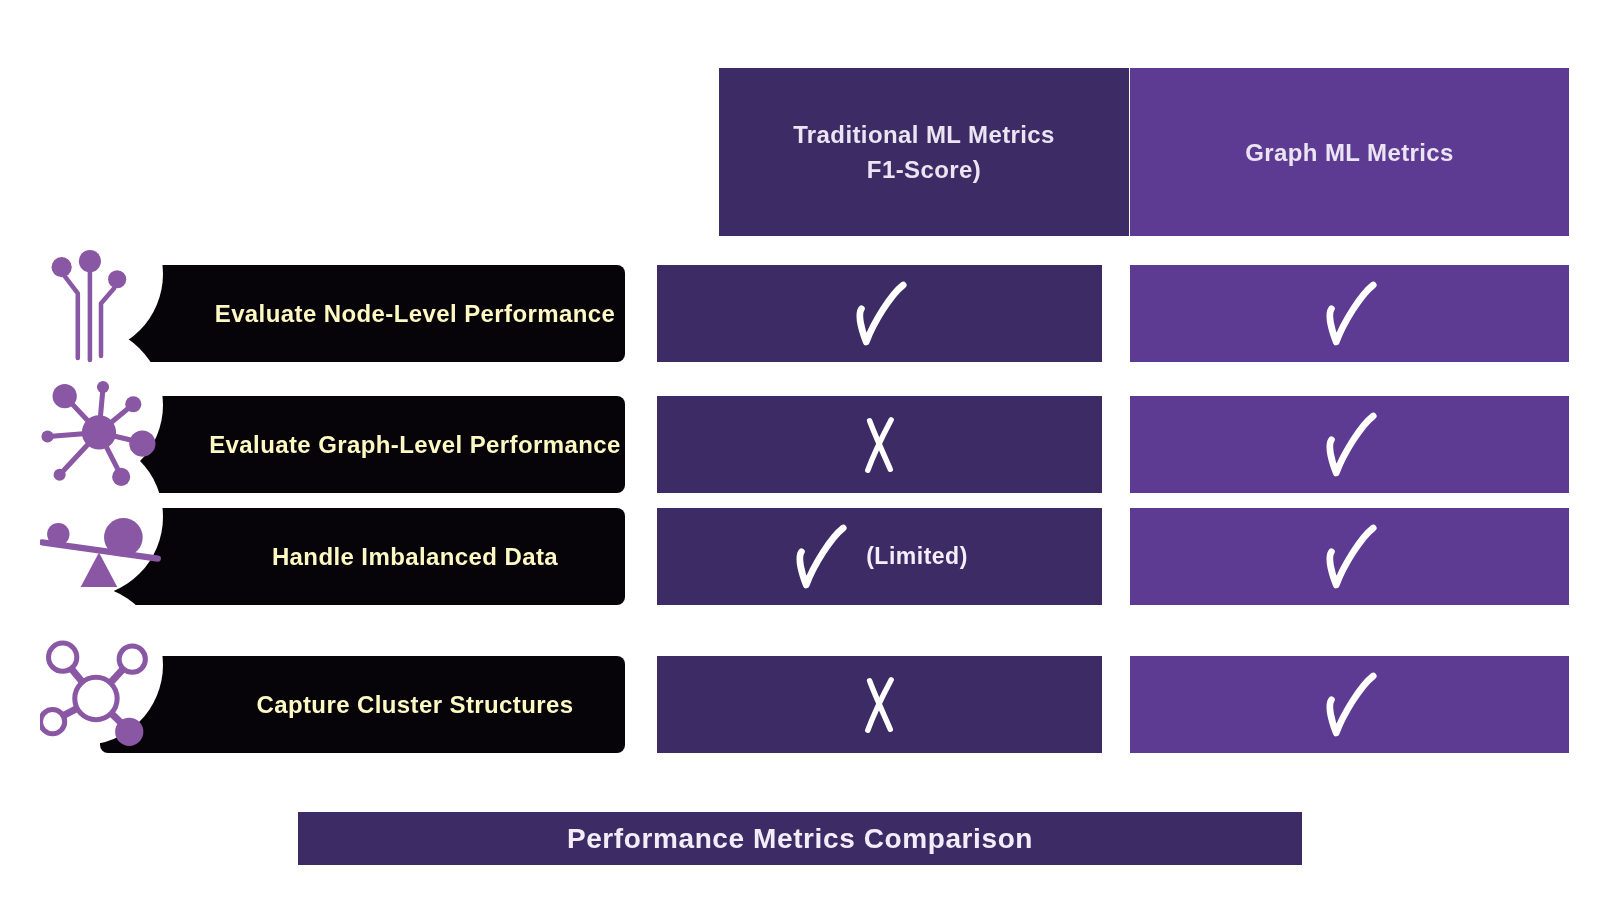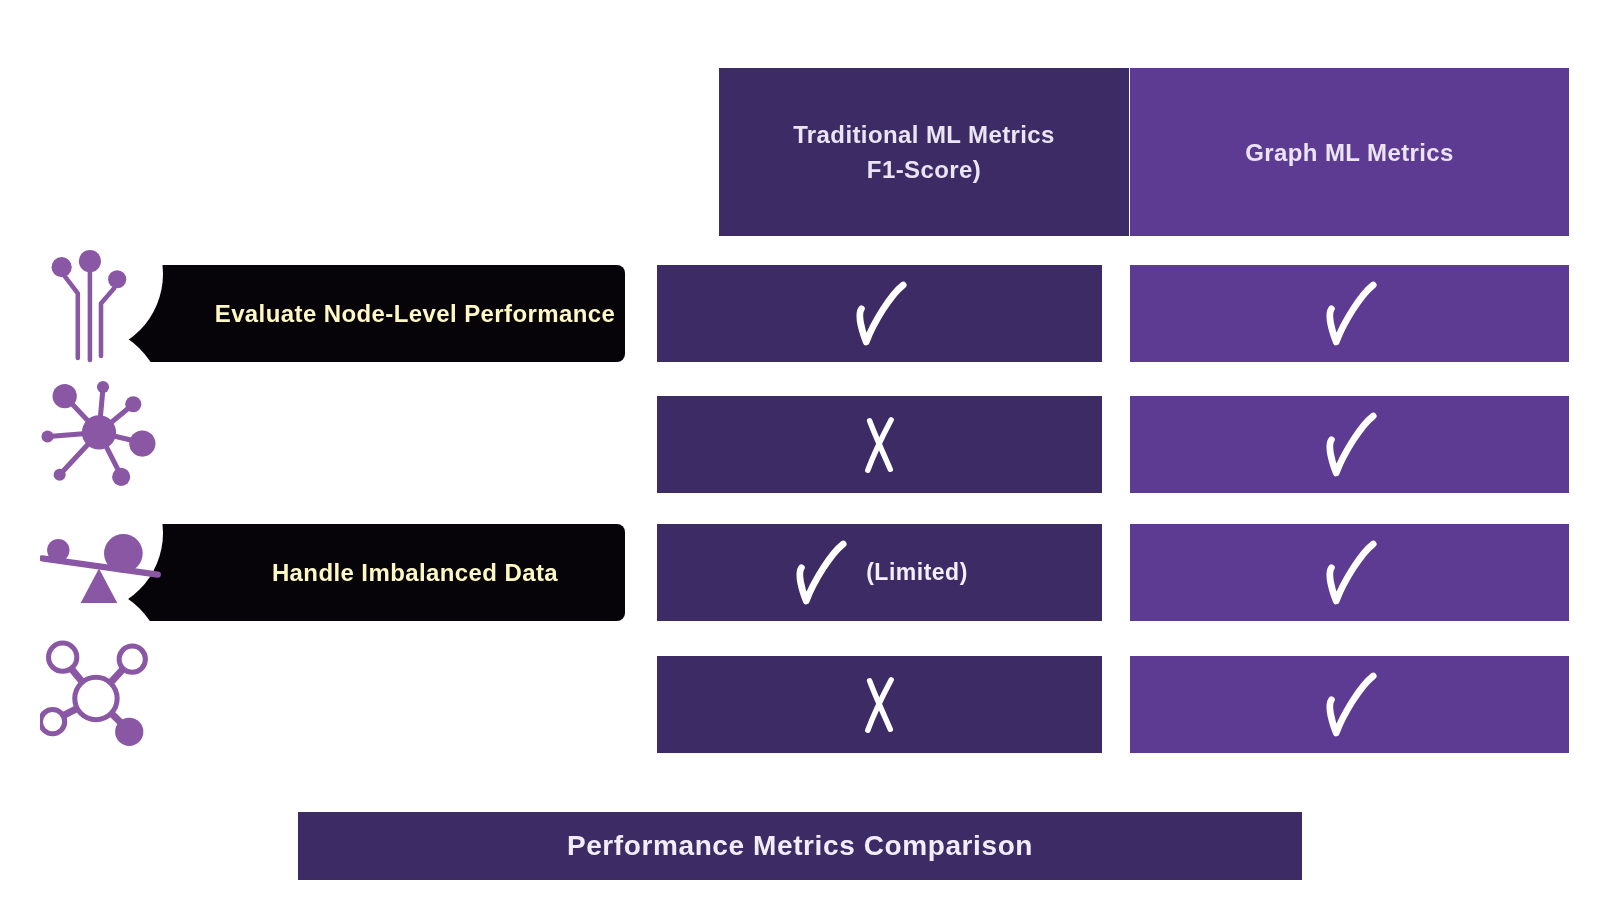--- a/index.html
+++ b/index.html
@@ -41,21 +41,21 @@
   .cell.graph       { left:1130px; width:439px; background:var(--column-purple,#5d3b93); }
   .check-icon { display:none; width:57px; height:67px; }
   .cross-icon { display:none; width:45px; height:62px; }
   .cell.mark-check .check-icon { display:block; }
   .cell.mark-cross .cross-icon { display:block; }
   .cell-note { color:#f3eef9; font-size:23px; letter-spacing:.5px; }
   .cell-note:empty { display:none; }
 
   
   #title-bar {
-    position:absolute; left:298px; top:812px; width:1004px; height:68px;
+    position:absolute; left:298px; top:812px; width:1004px; height:53px;
     background:var(--column-dark,#3d2b66);
     display:flex; align-items:center; justify-content:center;
     color:#f2edf8; font-size:28px; letter-spacing:.6px;
   }
 
   svg { display:block; }
 </style>
 </head>
 <body>
 
@@ -94,20 +94,23 @@
     </div>
     <div class="cell graph mark-check">
       <svg class="check-icon" viewBox="0 0 60 70">
         <path d="M11 30 C7 36 11 52 16 65 C24 44 42 15 55 5" fill="none" stroke="#ffffff" stroke-width="7" stroke-linecap="round" stroke-linejoin="round"></path>
       </svg>
 
     </div>
   </div>
 
   <div class="feature-row" style="top:396px">
+    <div class="row-bar">
+      <span>Evaluate Graph-Level Performance</span>
+    </div>
     <div class="notch"></div>
     <svg class="row-icon" viewBox="0 0 120 115">
       <g stroke="#8a57a5" stroke-width="5" stroke-linecap="round">
         <path d="M58 52 L24 16"></path>
           <path d="M58 52 L62 8"></path>
           <path d="M58 52 L92 24"></path>
         <path d="M58 52 L100 62"></path>
           <path d="M58 52 L80 95"></path>
           <path d="M58 52 L20 93"></path>
         <path d="M58 52 L8 56"></path>
@@ -134,21 +137,21 @@
 
     </div>
     <div class="cell graph mark-check">
       <svg class="check-icon" viewBox="0 0 60 70">
         <path d="M11 30 C7 36 11 52 16 65 C24 44 42 15 55 5" fill="none" stroke="#ffffff" stroke-width="7" stroke-linecap="round" stroke-linejoin="round"></path>
       </svg>
 
     </div>
   </div>
 
-  <div class="feature-row" style="top:524px">
+  <div class="feature-row" style="top:508px">
     <div class="row-bar">
       <span>Handle Imbalanced Data</span>
     </div>
     <div class="notch"></div>
     <svg class="row-icon" viewBox="0 0 120 95">
       <g fill="#8a57a5">
         <circle cx="18" cy="32" r="11"></circle>
         <circle cx="82" cy="35" r="19"></circle>
         <path d="M58 50 L40 84 L76 84 Z"></path>
       </g>
@@ -163,20 +166,23 @@
     </div>
     <div class="cell graph mark-check">
       <svg class="check-icon" viewBox="0 0 60 70">
         <path d="M11 30 C7 36 11 52 16 65 C24 44 42 15 55 5" fill="none" stroke="#ffffff" stroke-width="7" stroke-linecap="round" stroke-linejoin="round"></path>
       </svg>
 
     </div>
   </div>
 
   <div class="feature-row" style="top:656px">
+    <div class="row-bar">
+      <span>Capture Cluster Structures</span>
+    </div>
     <div class="notch"></div>
     <svg class="row-icon" viewBox="0 0 120 115">
       <g stroke="#8a57a5" stroke-width="7">
         <path d="M55 58 L22 18"></path>
           <path d="M55 58 L90 20"></path>
           <path d="M55 58 L13 80"></path>
           <path d="M55 58 L88 90"></path>
       </g>
       <g fill="#ffffff" stroke="#8a57a5" stroke-width="5">
         <circle cx="55" cy="58" r="21"></circle>

